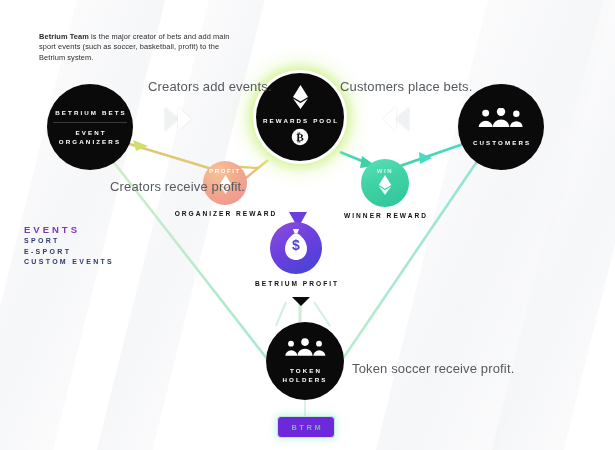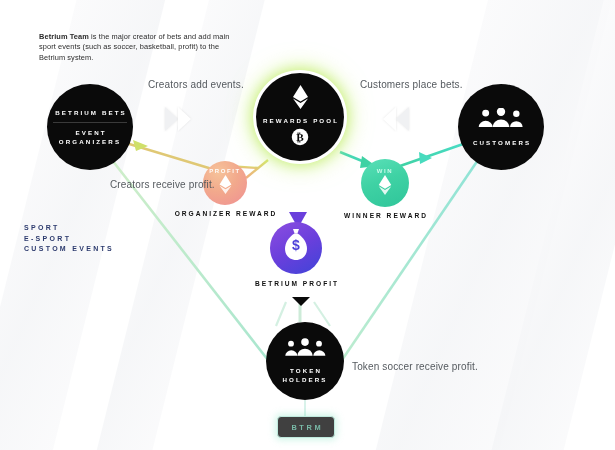--- a/index.html
+++ b/index.html
@@ -122,27 +122,27 @@
     color: #101010;
     text-indent: 2px;
   }
   #cap-organizer { left: 170px; top: 209px; width: 110px; }
   #cap-winner    { left: 333px; top: 211px; width: 104px; }
   #cap-betrium   { left: 234px; top: 279px; width: 124px; }
 
   
   .note {
     position: absolute;
-    font-size: 10px;
+    font-size: 13px;
     color: #555a5f;
     letter-spacing: .15px;
     white-space: nowrap;
   }
   #note-add-events   { left: 148px; top: 79px; }
-  #note-place-bets   { left: 360px; top: 79px; }
+  #note-place-bets   { left: 340px; top: 79px; }
   #note-creators-pf  { left: 110px; top: 179px; }
   #note-holders-pf   { left: 352px; top: 361px; }
 
   
   #events-block {
     position: absolute;
     left: 24px;
     top: 223px;
   }
   #events-title {
@@ -162,21 +162,21 @@
 
   
   #btrm {
     position: absolute;
     left: 277px;
     top: 416px;
     width: 56px;
     height: 20px;
     border: 1px solid #bfe9dd;
     border-radius: 4px;
-    background: #404040;
+    background: #6d28d9;
     box-shadow: 0 0 7px 2px rgba(120,225,190,.35);
     display: flex;
     align-items: center;
     justify-content: center;
     font-size: 7.4px;
     font-weight: bold;
     letter-spacing: 2.6px;
     color: #78b8a6;
     text-indent: 2.6px;
   }
@@ -380,20 +380,21 @@
     </span>
     <div class="cap" style="margin-top:5px">TOKEN HOLDERS</div>
   </div>
 
   <div class="note" id="note-add-events">Creators add events.</div>
   <div class="note" id="note-place-bets">Customers place bets.</div>
   <div class="note" id="note-creators-pf">Creators receive profit.</div>
   <div class="note" id="note-holders-pf">Token soccer receive profit.</div>
 
   <div id="events-block">
+    <div id="events-title">EVENTS</div>
     <div class="events-line">SPORT</div>
     <div class="events-line">E-SPORT</div>
     <div class="events-line">CUSTOM EVENTS</div>
   </div>
 
   <div id="btrm">BTRM</div>
 
 </div>
 
 </body></html>

